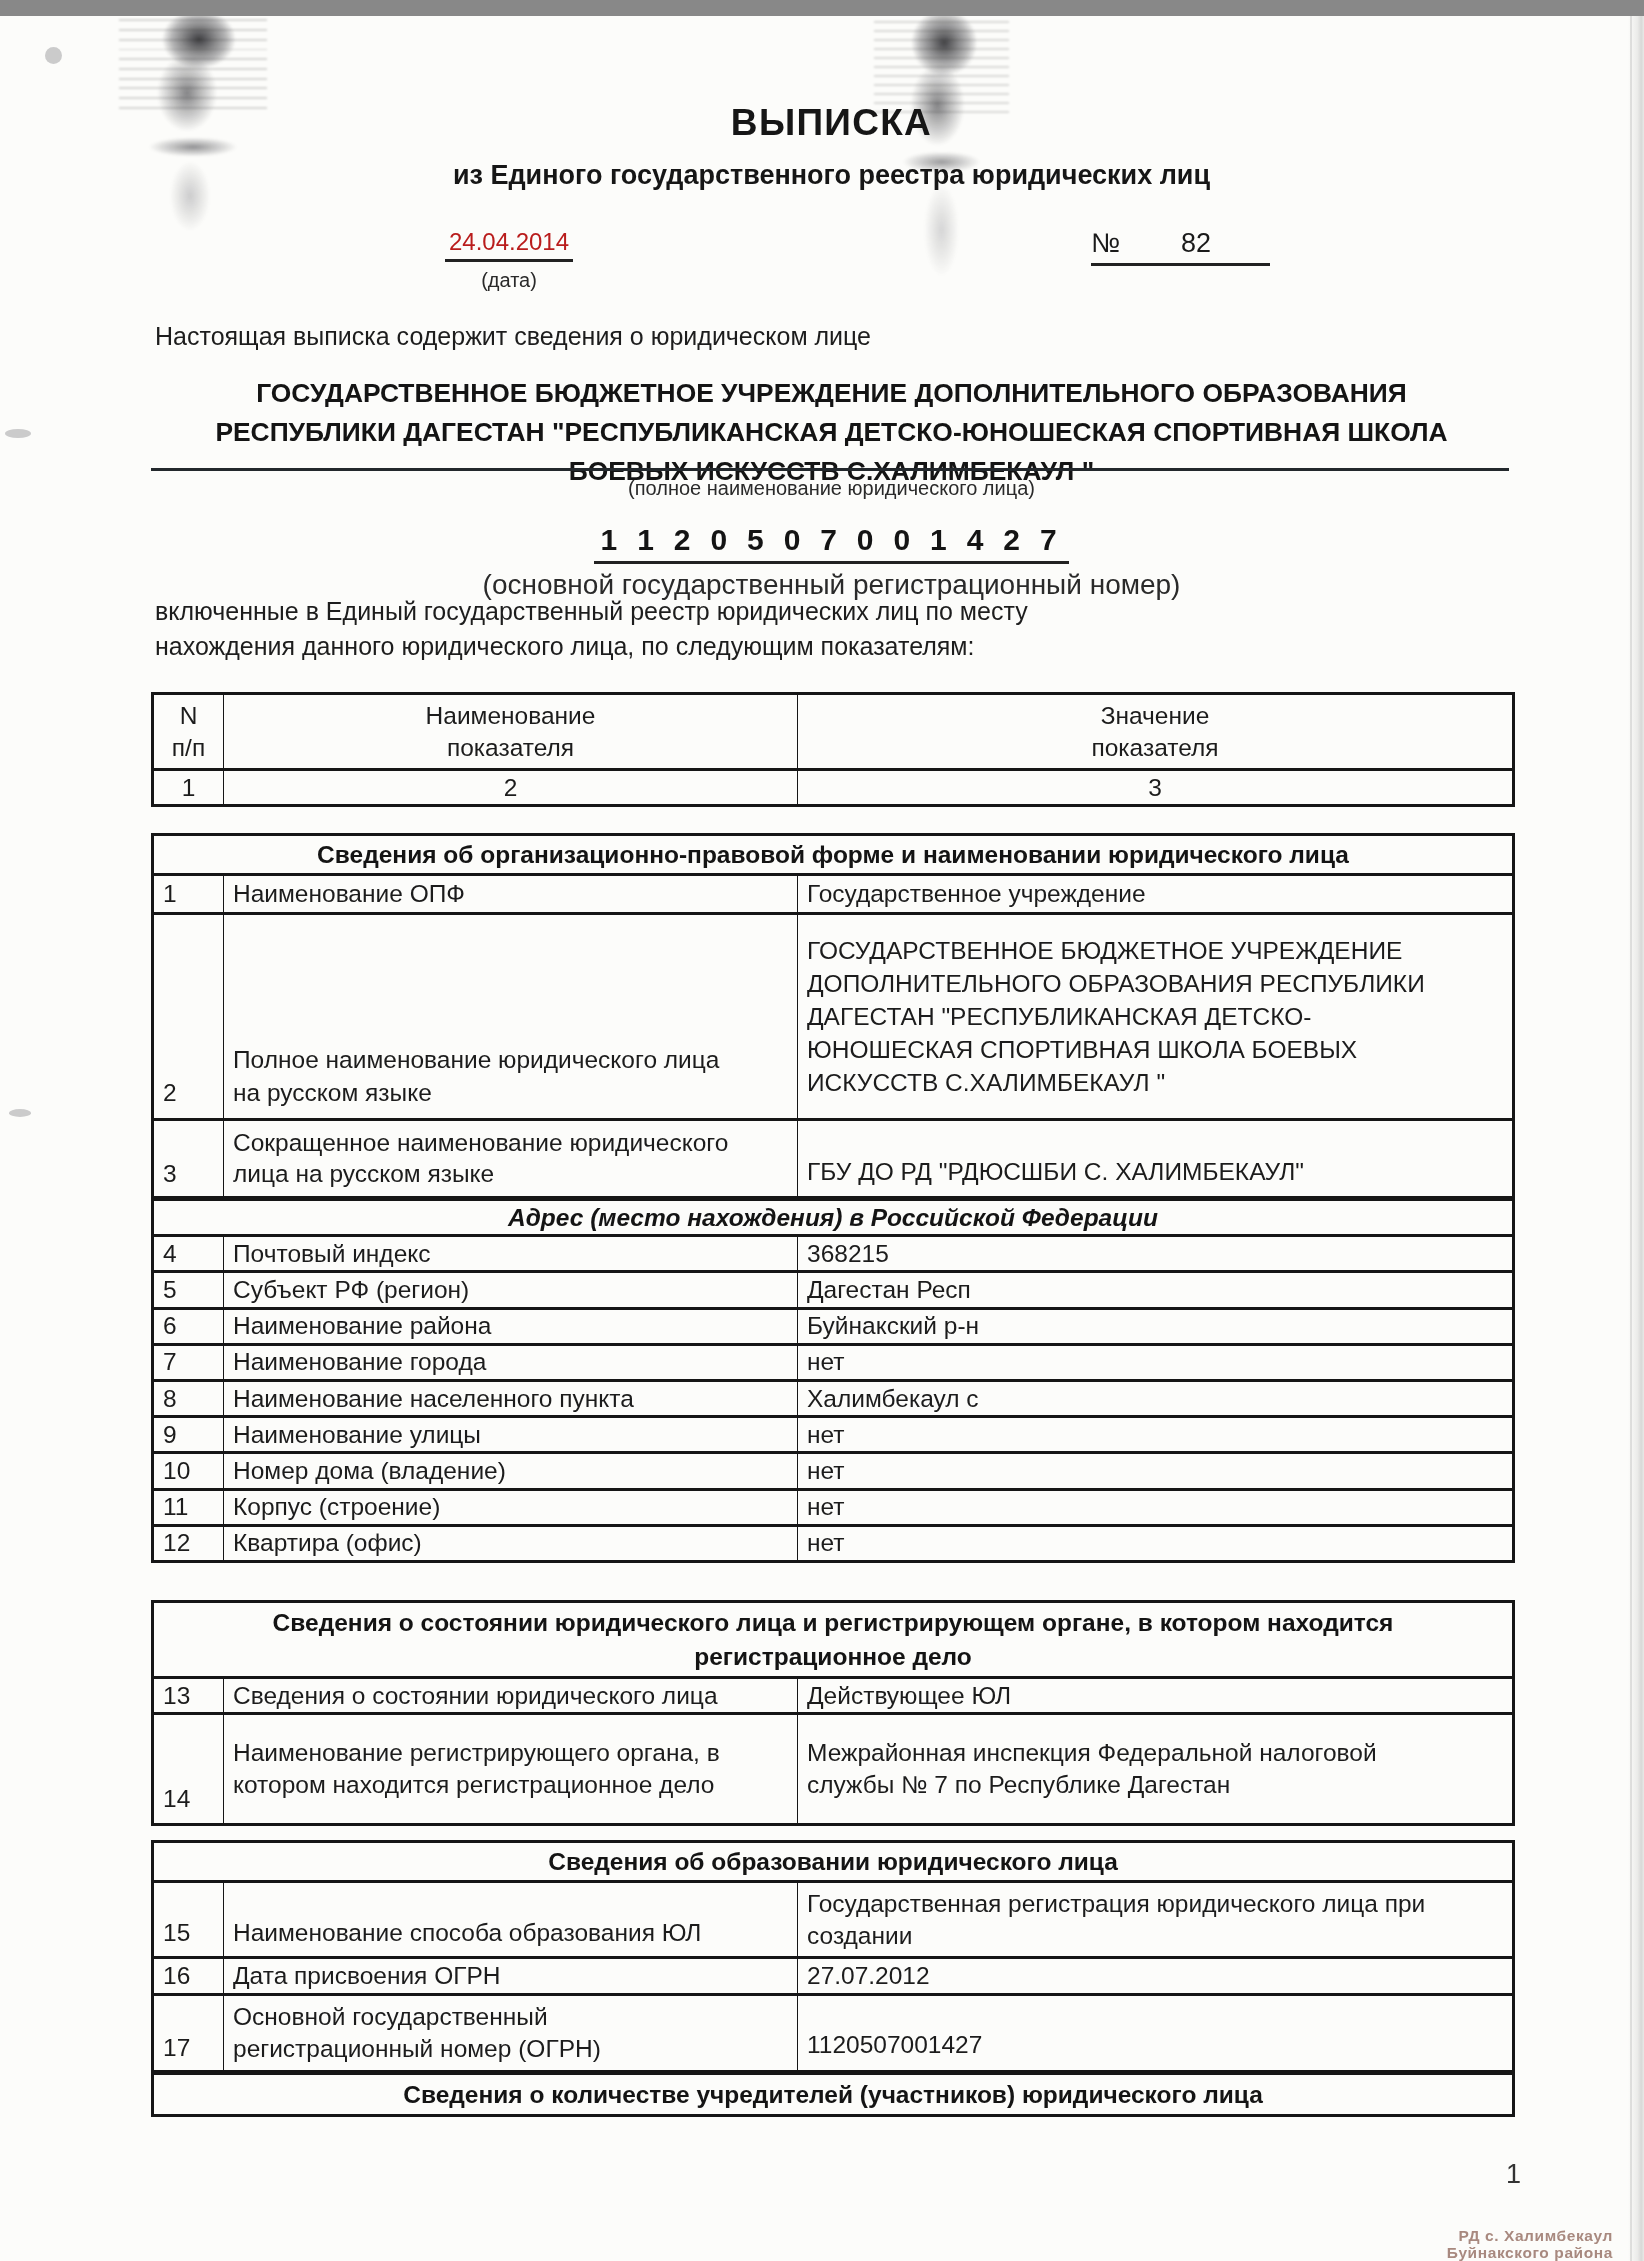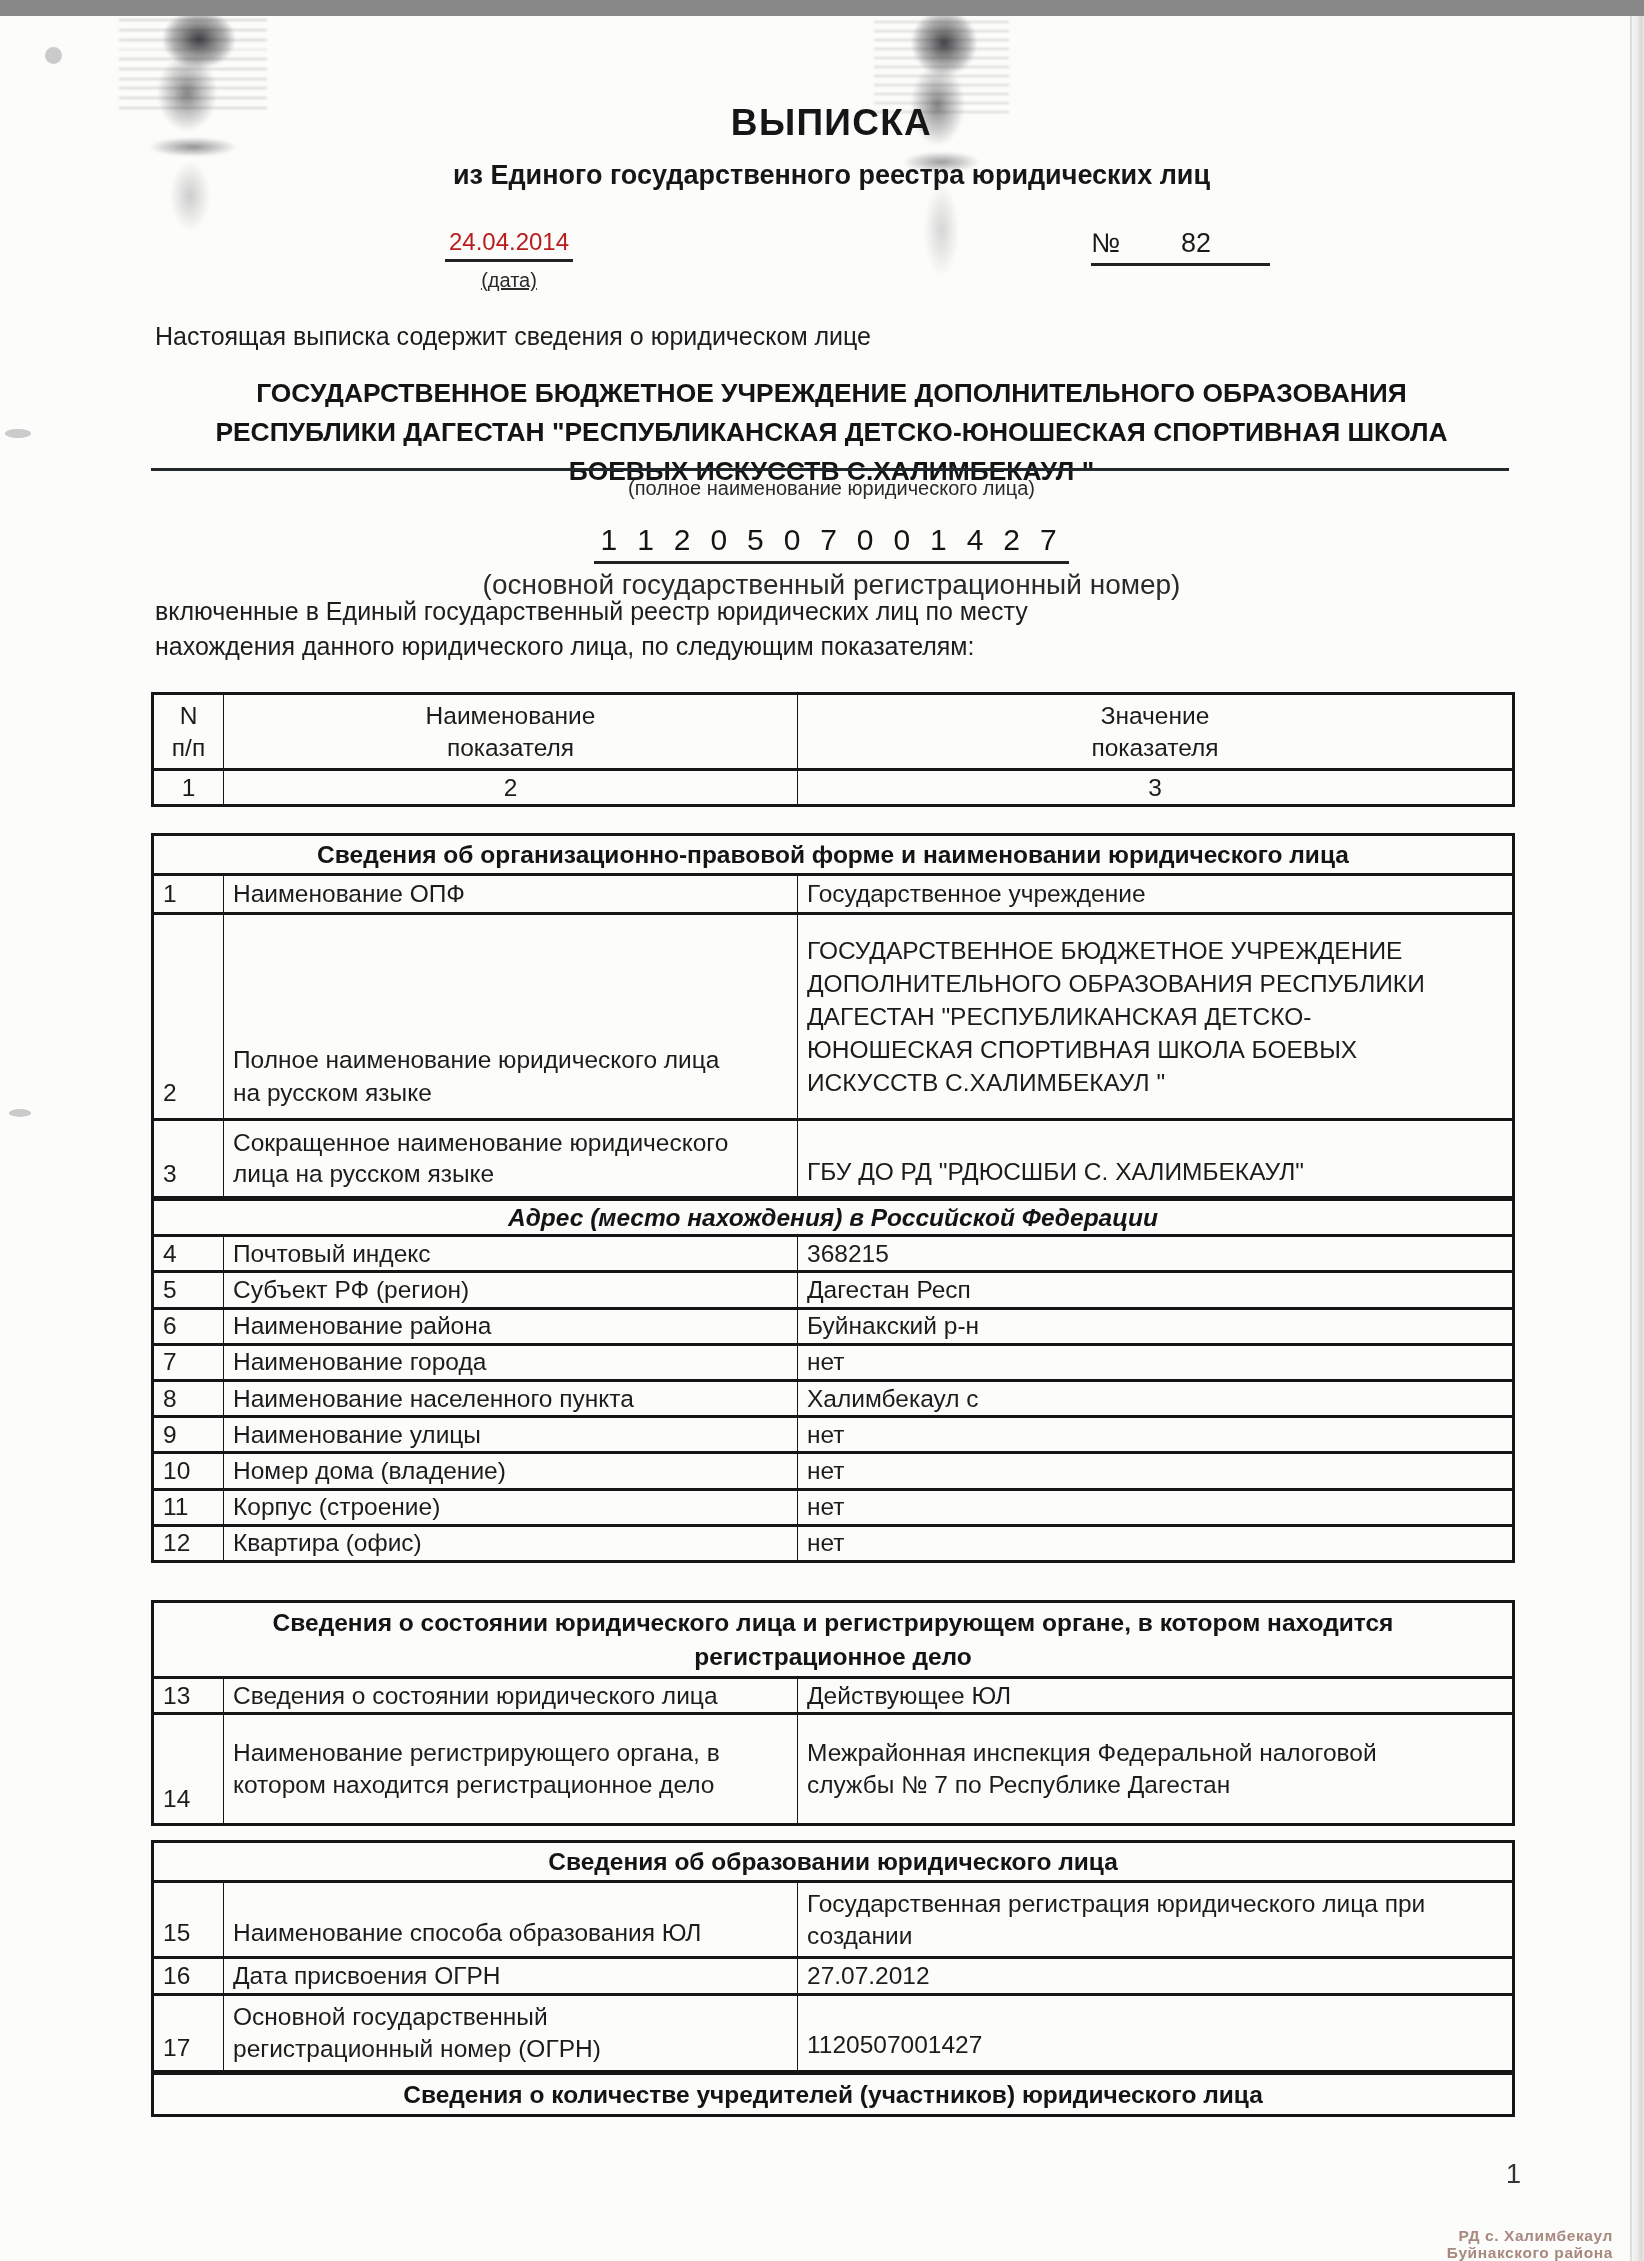--- a/index.html
+++ b/index.html
@@ -53,21 +53,21 @@
   }
   .doc-subtitle{
     position:absolute;left:151px;top:144px;width:1361px;
     text-align:center;font-size:27px;font-weight:bold;color:#161616;
   }
   .date-wrap{position:absolute;left:422px;top:212px;width:174px;text-align:center;}
   .date-value{
     display:inline-block;font-size:24px;font-weight:normal;color:#b91c1c;
     border-bottom:3.2px solid #222;padding:0 3.9px 2.6px 3.9px;
   }
-  .date-label{margin-top:7.7px;font-size:20px;color:#2a2a2a;text-decoration:underline;}
+  .date-label{margin-top:7.7px;font-size:20px;color:#2a2a2a;}
   .num-wrap{
     position:absolute;left:1091px;top:212px;width:179px;
     display:flex;align-items:flex-end;
     border-bottom:3.2px solid #222;padding-bottom:3.9px;
     font-size:27px;color:#1a1a1a;
   }
   .num-sign{font-weight:normal;}
   .num-value{margin-left:61px;font-weight:normal;}
   .intro-line{position:absolute;left:155px;top:306px;font-size:25px;color:#1d1d1d;}
   .org-name{
@@ -75,21 +75,21 @@
     text-align:center;font-size:26.4px;font-weight:bold;line-height:39px;
     white-space:pre-line;color:#141414;
   }
   .org-underline{position:absolute;left:151px;top:452px;width:1358px;height:3.2px;background:#23282c;}
   .org-caption{
     position:absolute;left:151px;top:461px;width:1361px;
     text-align:center;font-size:20px;color:#2a2a2a;
   }
   .ogrn-wrap{position:absolute;left:151px;top:507px;width:1361px;text-align:center;}
   .ogrn-value{
-    display:inline-block;font-size:30px;font-weight:normal;letter-spacing:5.8px;color:#141414;
+    display:inline-block;font-size:30px;font-weight:bold;letter-spacing:5.8px;color:#141414;
     border-bottom:3.9px solid #222;padding:0 6.4px 3.9px 6.4px;
   }
   .ogrn-caption{
     position:absolute;left:151px;top:553px;width:1361px;
     text-align:center;font-size:28px;color:#2a2a2a;
   }
   .included-text{
     position:absolute;left:155px;top:578px;width:1032px;
     font-size:25px;line-height:35px;white-space:pre-line;color:#1d1d1d;
   }

